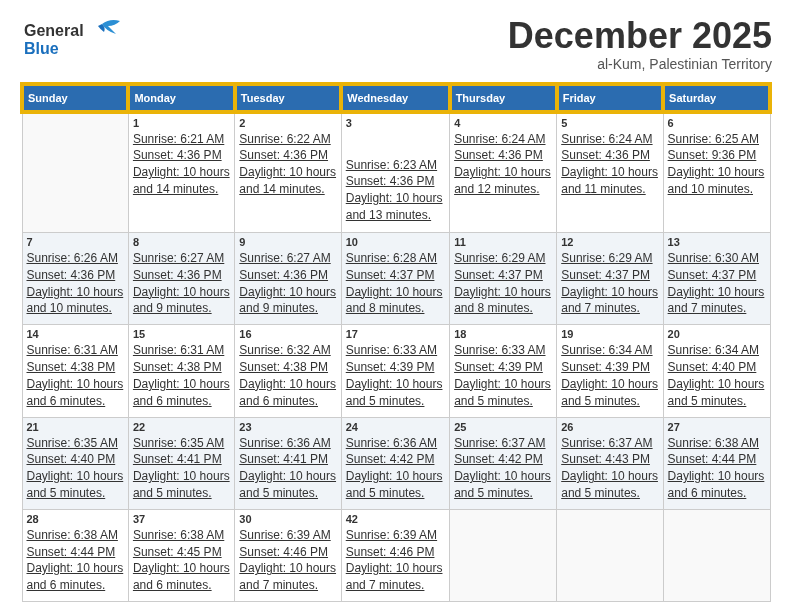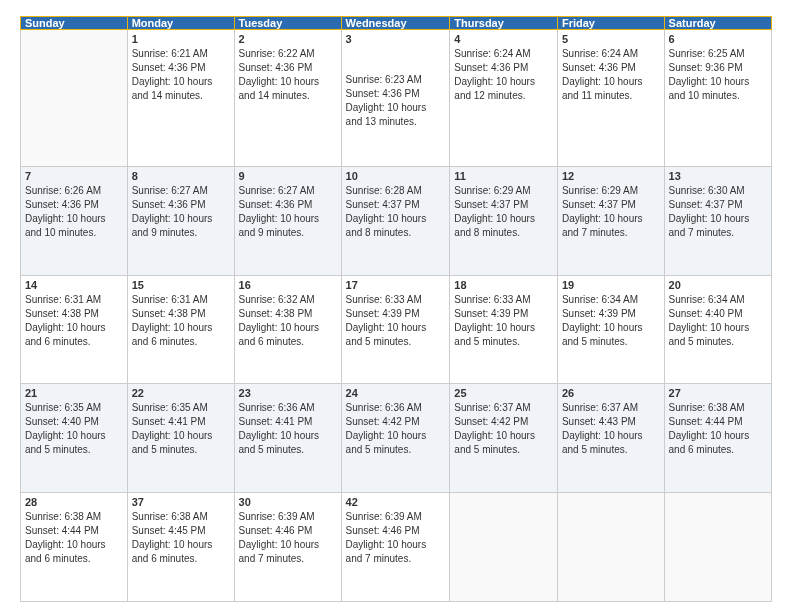--- a/index.html
+++ b/index.html
@@ -43,23 +43,23 @@
     .calendar {
       width: 100%;
       border-collapse: collapse;
       flex: 1;
     }
     .calendar th {
       background-color: #2b6cb0;
       color: #fff;
       font-size: 11px;
       font-weight: bold;
-      padding: 0 4px;
+      padding: 6px 4px;
       text-align: left;
-      border: 1px solid #eab308;
+      border: 4px solid #eab308;
     }
     .calendar td {
       border: 1px solid #ccc;
       vertical-align: top;
       padding: 3px 4px;
       font-size: 9.5px;
       color: #333;
       background: #fff;
       width: 113px;
       height: 82px;
@@ -73,29 +73,49 @@
     .calendar tr:nth-child(even) td.empty {
       background: #ebebeb;
     }
     .day-num {
       font-weight: bold;
       font-size: 11px;
       margin-bottom: 2px;
       display: block;
     }
     .day-info {
-      font-size: 10px;
+      font-size: 12px;
       line-height: 1.4;
       color: #333;
+      text-decoration: underline;
     }
   </style>
 </head>
 <body>
 
 <div class="page">
+  <div class="header">
+    <div class="logo">
+      <div>
+        <svg width="110" height="44" viewBox="0 0 110 44">
+
+          <path d="M82 8 Q90 2 100 5 Q95 10 88 10 Q92 14 96 18 Q86 15 82 8Z" fill="#2b8fd4"></path>
+          <path d="M82 8 Q86 12 84 16 Q80 13 78 10Z" fill="#1a6fbd"></path>
+
+          <text x="4" y="20" font-size="16" font-weight="bold" font-family="Arial" fill="#333">General</text>
+
+          <text x="4" y="38" font-size="16" font-weight="bold" font-family="Arial" fill="#1a6fbd">Blue</text>
+        </svg>
+      </div>
+    </div>
+    <div class="title-block">
+      <div class="month-title">December 2025</div>
+      <div class="location">al-Kum, Palestinian Territory</div>
+    </div>
+  </div>
 
   <table class="calendar">
     <thead>
       <tr>
         <th>Sunday</th>
         <th>Monday</th>
         <th>Tuesday</th>
         <th>Wednesday</th>
         <th>Thursday</th>
         <th>Friday</th>

